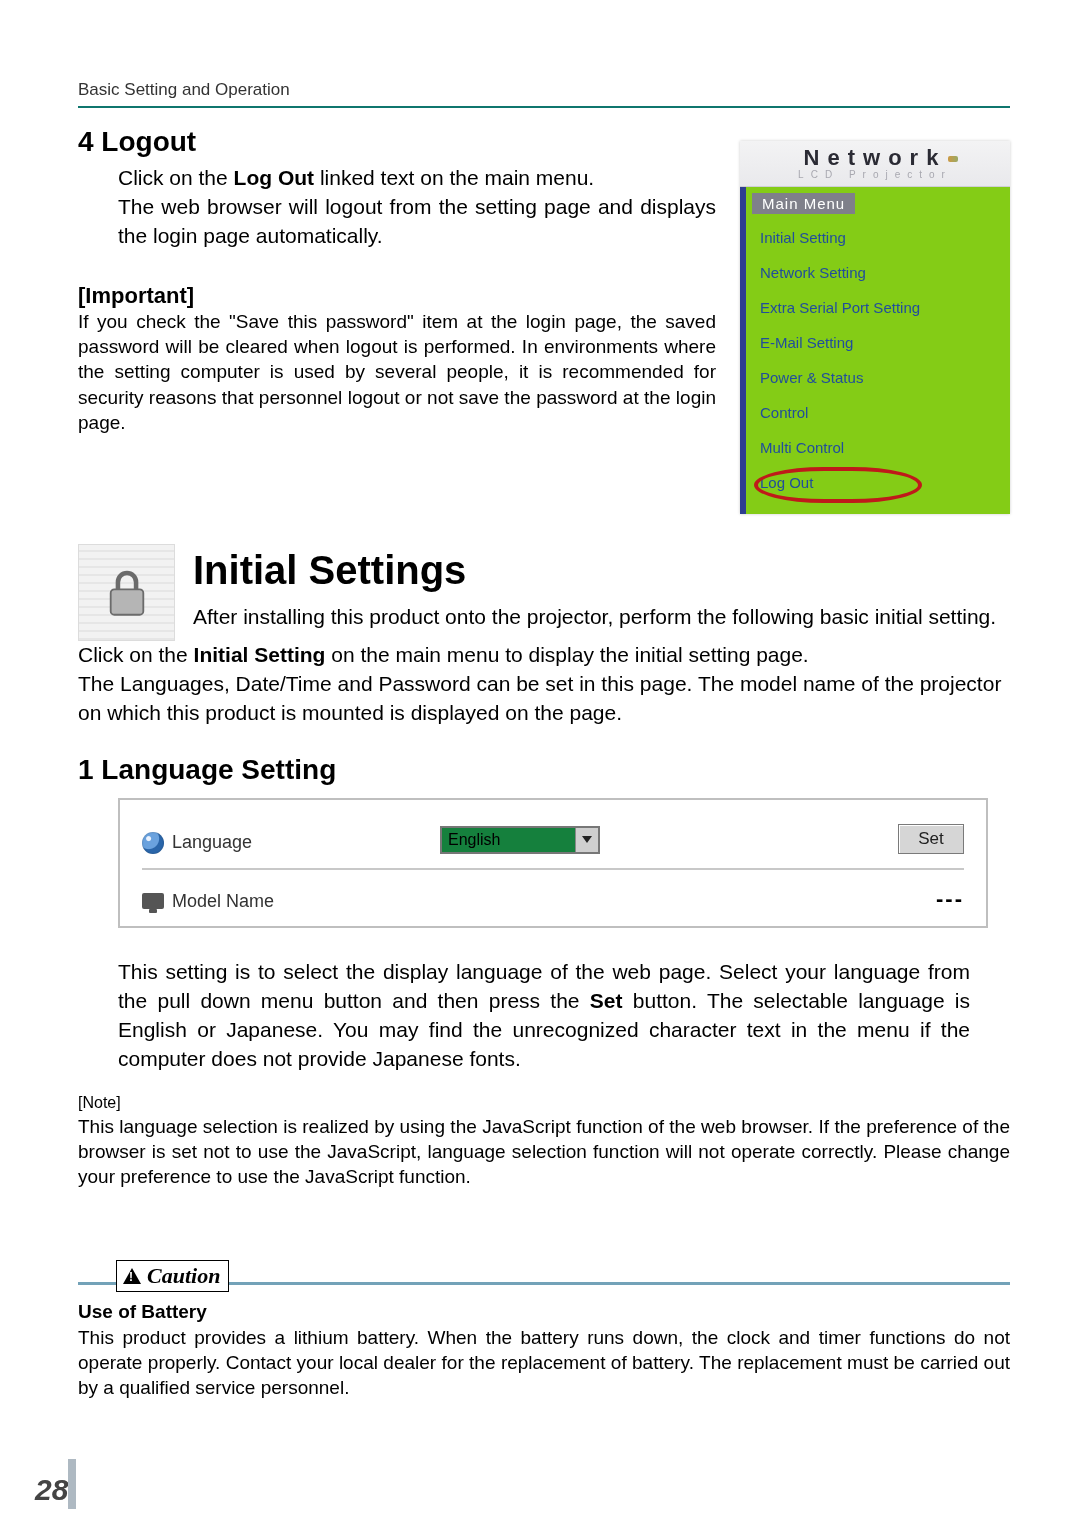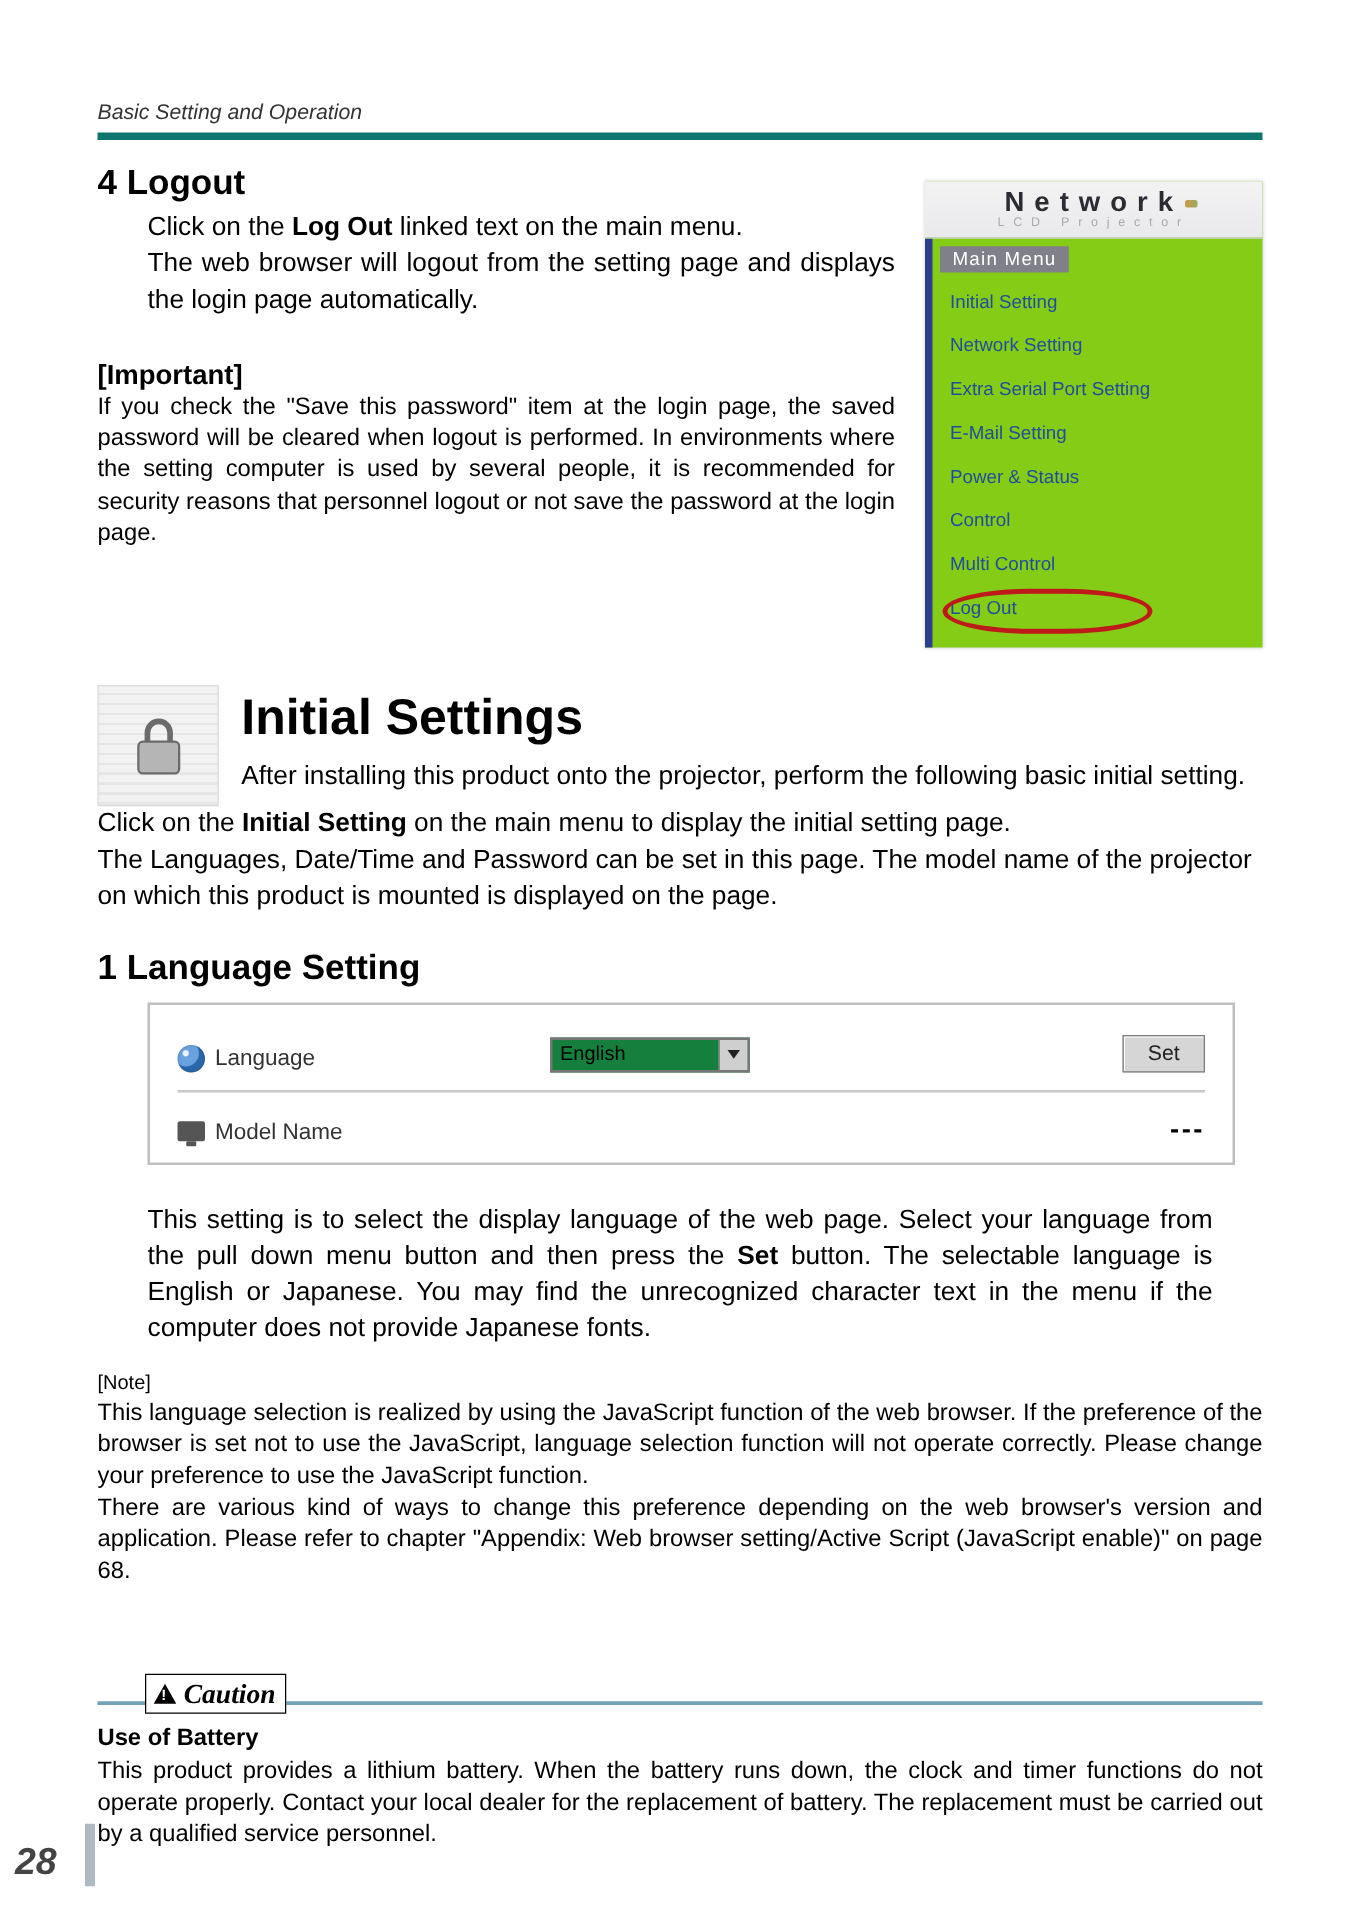--- a/index.html
+++ b/index.html
@@ -13,24 +13,23 @@
   .page {
     box-sizing: border-box;
     width: 1080px;
     height: 1529px;
     padding: 80px 70px 30px 78px;
     position: relative;
   }
   .running-head {
     font-size: 17px;
     color: #333;
-    border-bottom: 6px solid #0f766e;
+    border-bottom: 2px solid #0f766e;
     padding-bottom: 6px;
     margin-bottom: 18px;
-    font-style: italic;
   }
 
   
   .top-wrap { display: flex; gap: 24px; }
   .top-left { flex: 1; }
   .top-right {
     width: 270px;
     margin-top: 15px;
     box-shadow: 0 0 3px rgba(0,0,0,.2);
     background:#84cc16;
@@ -123,21 +122,21 @@
     padding:2px 8px 2px 6px; background:#fff; font-style:italic; font-family:"Times New Roman",serif;
     font-size:22px; font-weight:bold; position:relative; left:38px; top:10px;
   }
   .warn-tri{width:0;height:0;border-left:9px solid transparent;border-right:9px solid transparent;border-bottom:16px solid #000;position:relative;}
   .warn-tri::after{content:"!";position:absolute;left:-3px;top:2px;color:#fff;font-size:12px;font-style:normal;font-family:Arial;}
   .caution-rule{border:none;border-top:3px solid #73a2b8; margin:0;}
   .battery-head{font-size:19px; font-weight:bold; margin:16px 0 2px;}
   .battery-body{font-size:19px; line-height:1.33; text-align:justify;}
 
   .page-num{
-    position:absolute; left:12px; bottom:22px; font-family:"Arial Black",Arial,sans-serif;
+    position:absolute; left:35px; bottom:22px; font-family:"Arial Black",Arial,sans-serif;
     font-style:italic; font-size:30px; font-weight:900; color:#444;
   }
   .corner-tick{
     position:absolute; left:68px; bottom:20px; width:8px; height:50px; background:#aeb9c2;
   }
 </style>
 </head>
 <body>
 
 <div class="page">
@@ -222,21 +221,20 @@
       <div class="model-val">---</div>
     </div>
   </div>
 
   <div class="body justify lang-desc">
     <span>This setting is to select the display language of the web page. Select your language from the pull down menu button and then press the </span><b>Set</b><span> button. The selectable language is English or Japanese. You may find the unrecognized character text in the menu if the computer does not provide Japanese fonts.</span>
   </div>
 
   <div class="note-head">[Note]</div>
   <div class="note justify">This language selection is realized by using the JavaScript function of the web browser. If the preference of the browser is set not to use the JavaScript, language selection function will not operate correctly. Please change your preference to use the JavaScript function.</div>
-  <div class="note justify">There are various kind of ways to change this preference depending on the web browser's version and application. Please refer to chapter "Appendix: Web browser setting/Active Script (JavaScript enable)" on page 68.</div>
 
   <div class="caution-block">
     <span class="caution-chip">
       <span class="warn-tri"></span>
       <span>Caution</span>
     </span>
     <hr class="caution-rule">
     <div class="battery-head">Use of Battery</div>
     <div class="battery-body">This product provides a lithium battery. When the battery runs down, the clock and timer functions do not operate properly. Contact your local dealer for the replacement of battery. The replacement must be carried out by a qualified service personnel.</div>
   </div>

